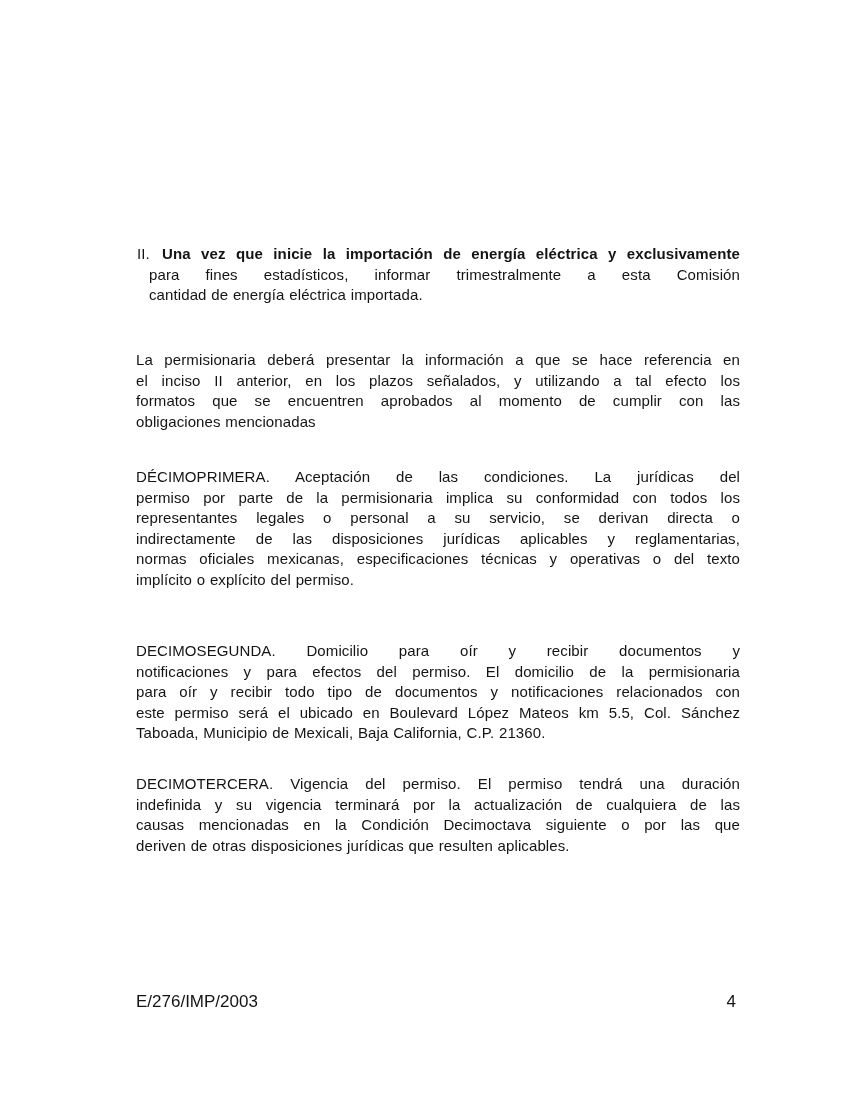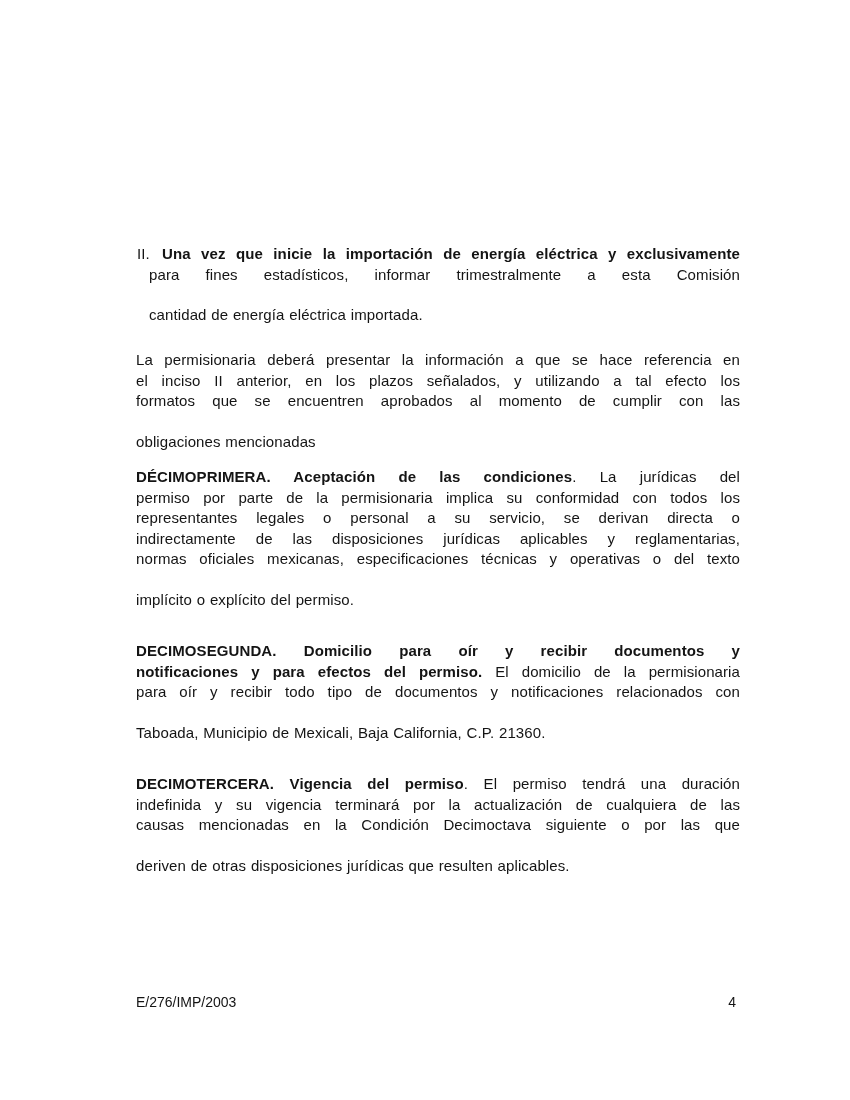--- a/index.html
+++ b/index.html
@@ -28,40 +28,39 @@
   .ln {
     text-align: justify;
     text-align-last: justify;
     text-justify: inter-word;
     white-space: normal;
     overflow: visible;
   }
   .ln.last {
     text-align: left;
     text-align-last: left;
-    margin-top: 20px;
   }
-  .para .bold, .para b { font-weight: bold; }
+  .para .bold, .para b { font-weight: normal; }
   
   .list-marker {
     position: absolute;
     left: 1px;
     top: 0;
   }
   .item .ln { padding-left: 13px; }
   .item .ln.first { padding-left: 26px; font-weight: bold; }
   .footer {
     position: absolute;
     left: 136px;
     width: 600px;
     top: 992px;
     display: flex;
     justify-content: space-between;
     align-items: baseline;
-    font-size: 14px;
+    font-size: 17px;
     line-height: 20px;
   }
 </style>
 </head>
 <body>
 
 <div class="page">
 
   <div class="para item" style="top:244px">
     <span class="list-marker">II.</span>
@@ -83,20 +82,21 @@
     <div class="ln">representantes legales o personal a su servicio, se derivan directa o</div>
     <div class="ln">indirectamente de las disposiciones jurídicas aplicables y reglamentarias,</div>
     <div class="ln">normas oficiales mexicanas, especificaciones técnicas y operativas o del texto</div>
     <div class="ln last">implícito o explícito del permiso.</div>
   </div>
 
   <div class="para" style="top:641px">
     <div class="ln"><span class="bold">DECIMOSEGUNDA. Domicilio para oír y recibir documentos y</span></div>
     <div class="ln"><span class="bold">notificaciones y para efectos del permiso.</span><span> El domicilio de la permisionaria</span></div>
     <div class="ln">para oír y recibir todo tipo de documentos y notificaciones relacionados con</div>
+    <div class="ln">este permiso será el ubicado en Boulevard López Mateos km 5.5, Col. Sánchez</div>
     <div class="ln last">Taboada, Municipio de Mexicali, Baja California, C.P. 21360.</div>
   </div>
 
   <div class="para" style="top:774px">
     <div class="ln"><span class="bold">DECIMOTERCERA. Vigencia del permiso</span><span>. El permiso tendrá una duración</span></div>
     <div class="ln">indefinida y su vigencia terminará por la actualización de cualquiera de las</div>
     <div class="ln">causas mencionadas en la Condición Decimoctava siguiente o por las que</div>
     <div class="ln last">deriven de otras disposiciones jurídicas que resulten aplicables.</div>
   </div>
 

